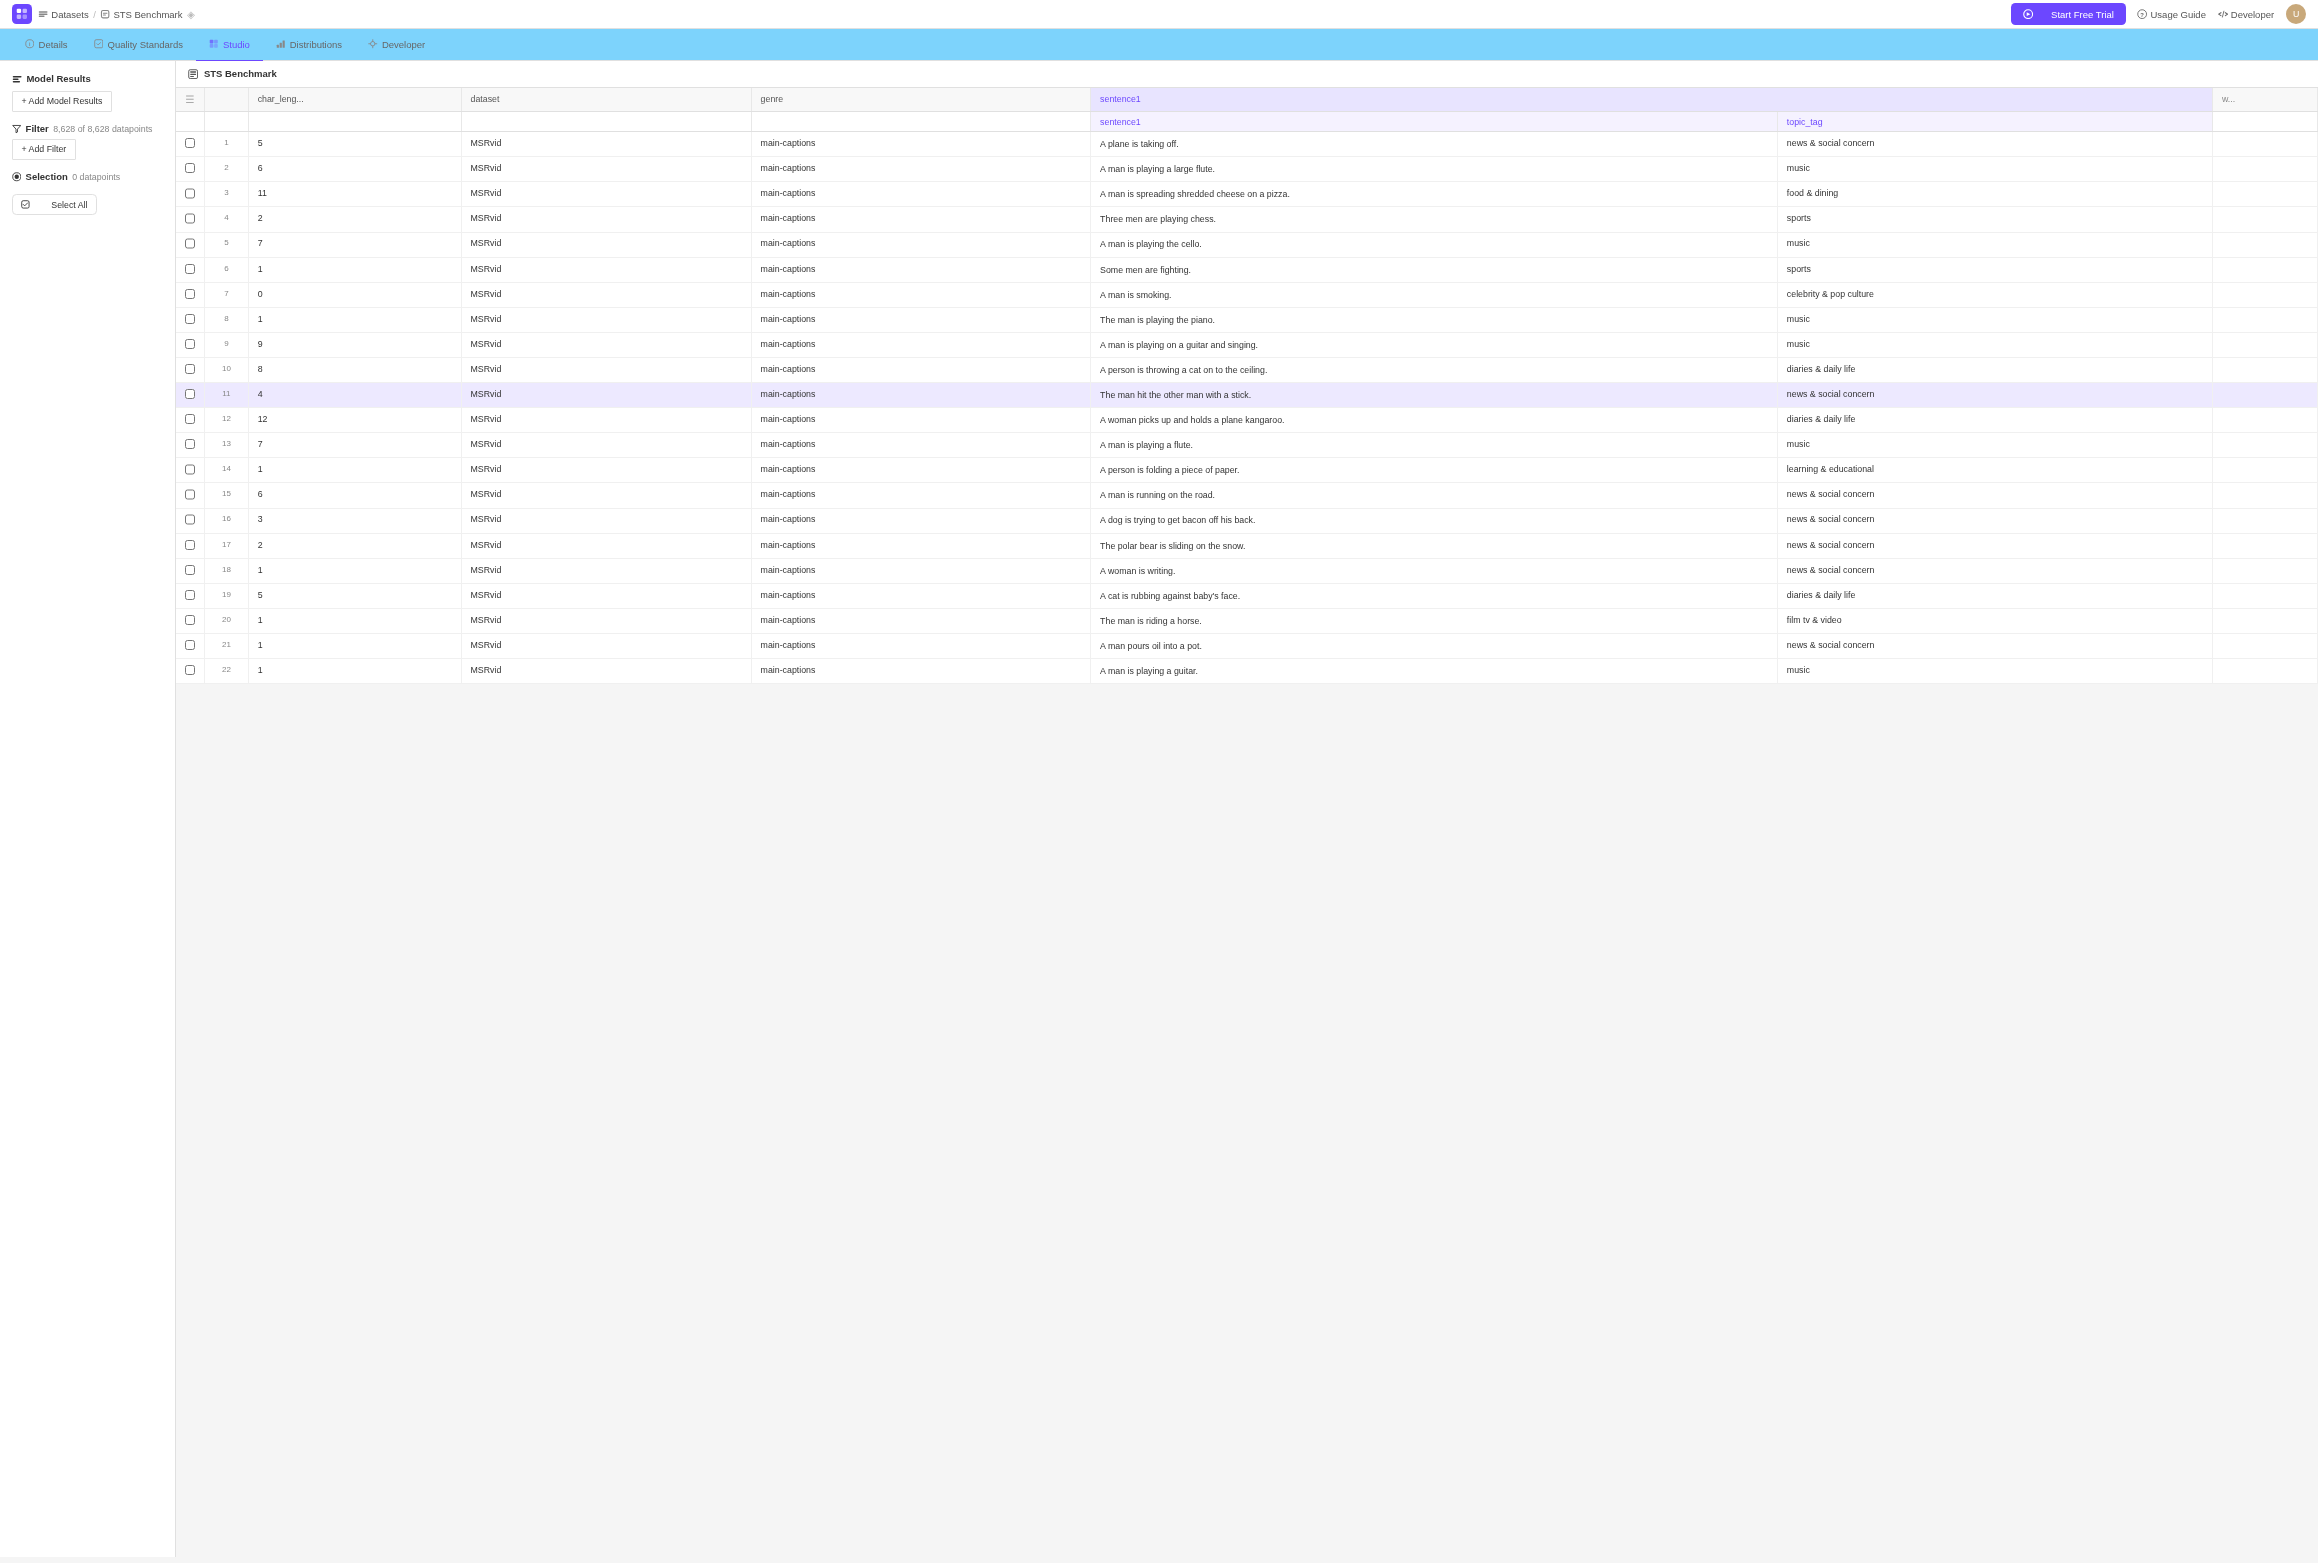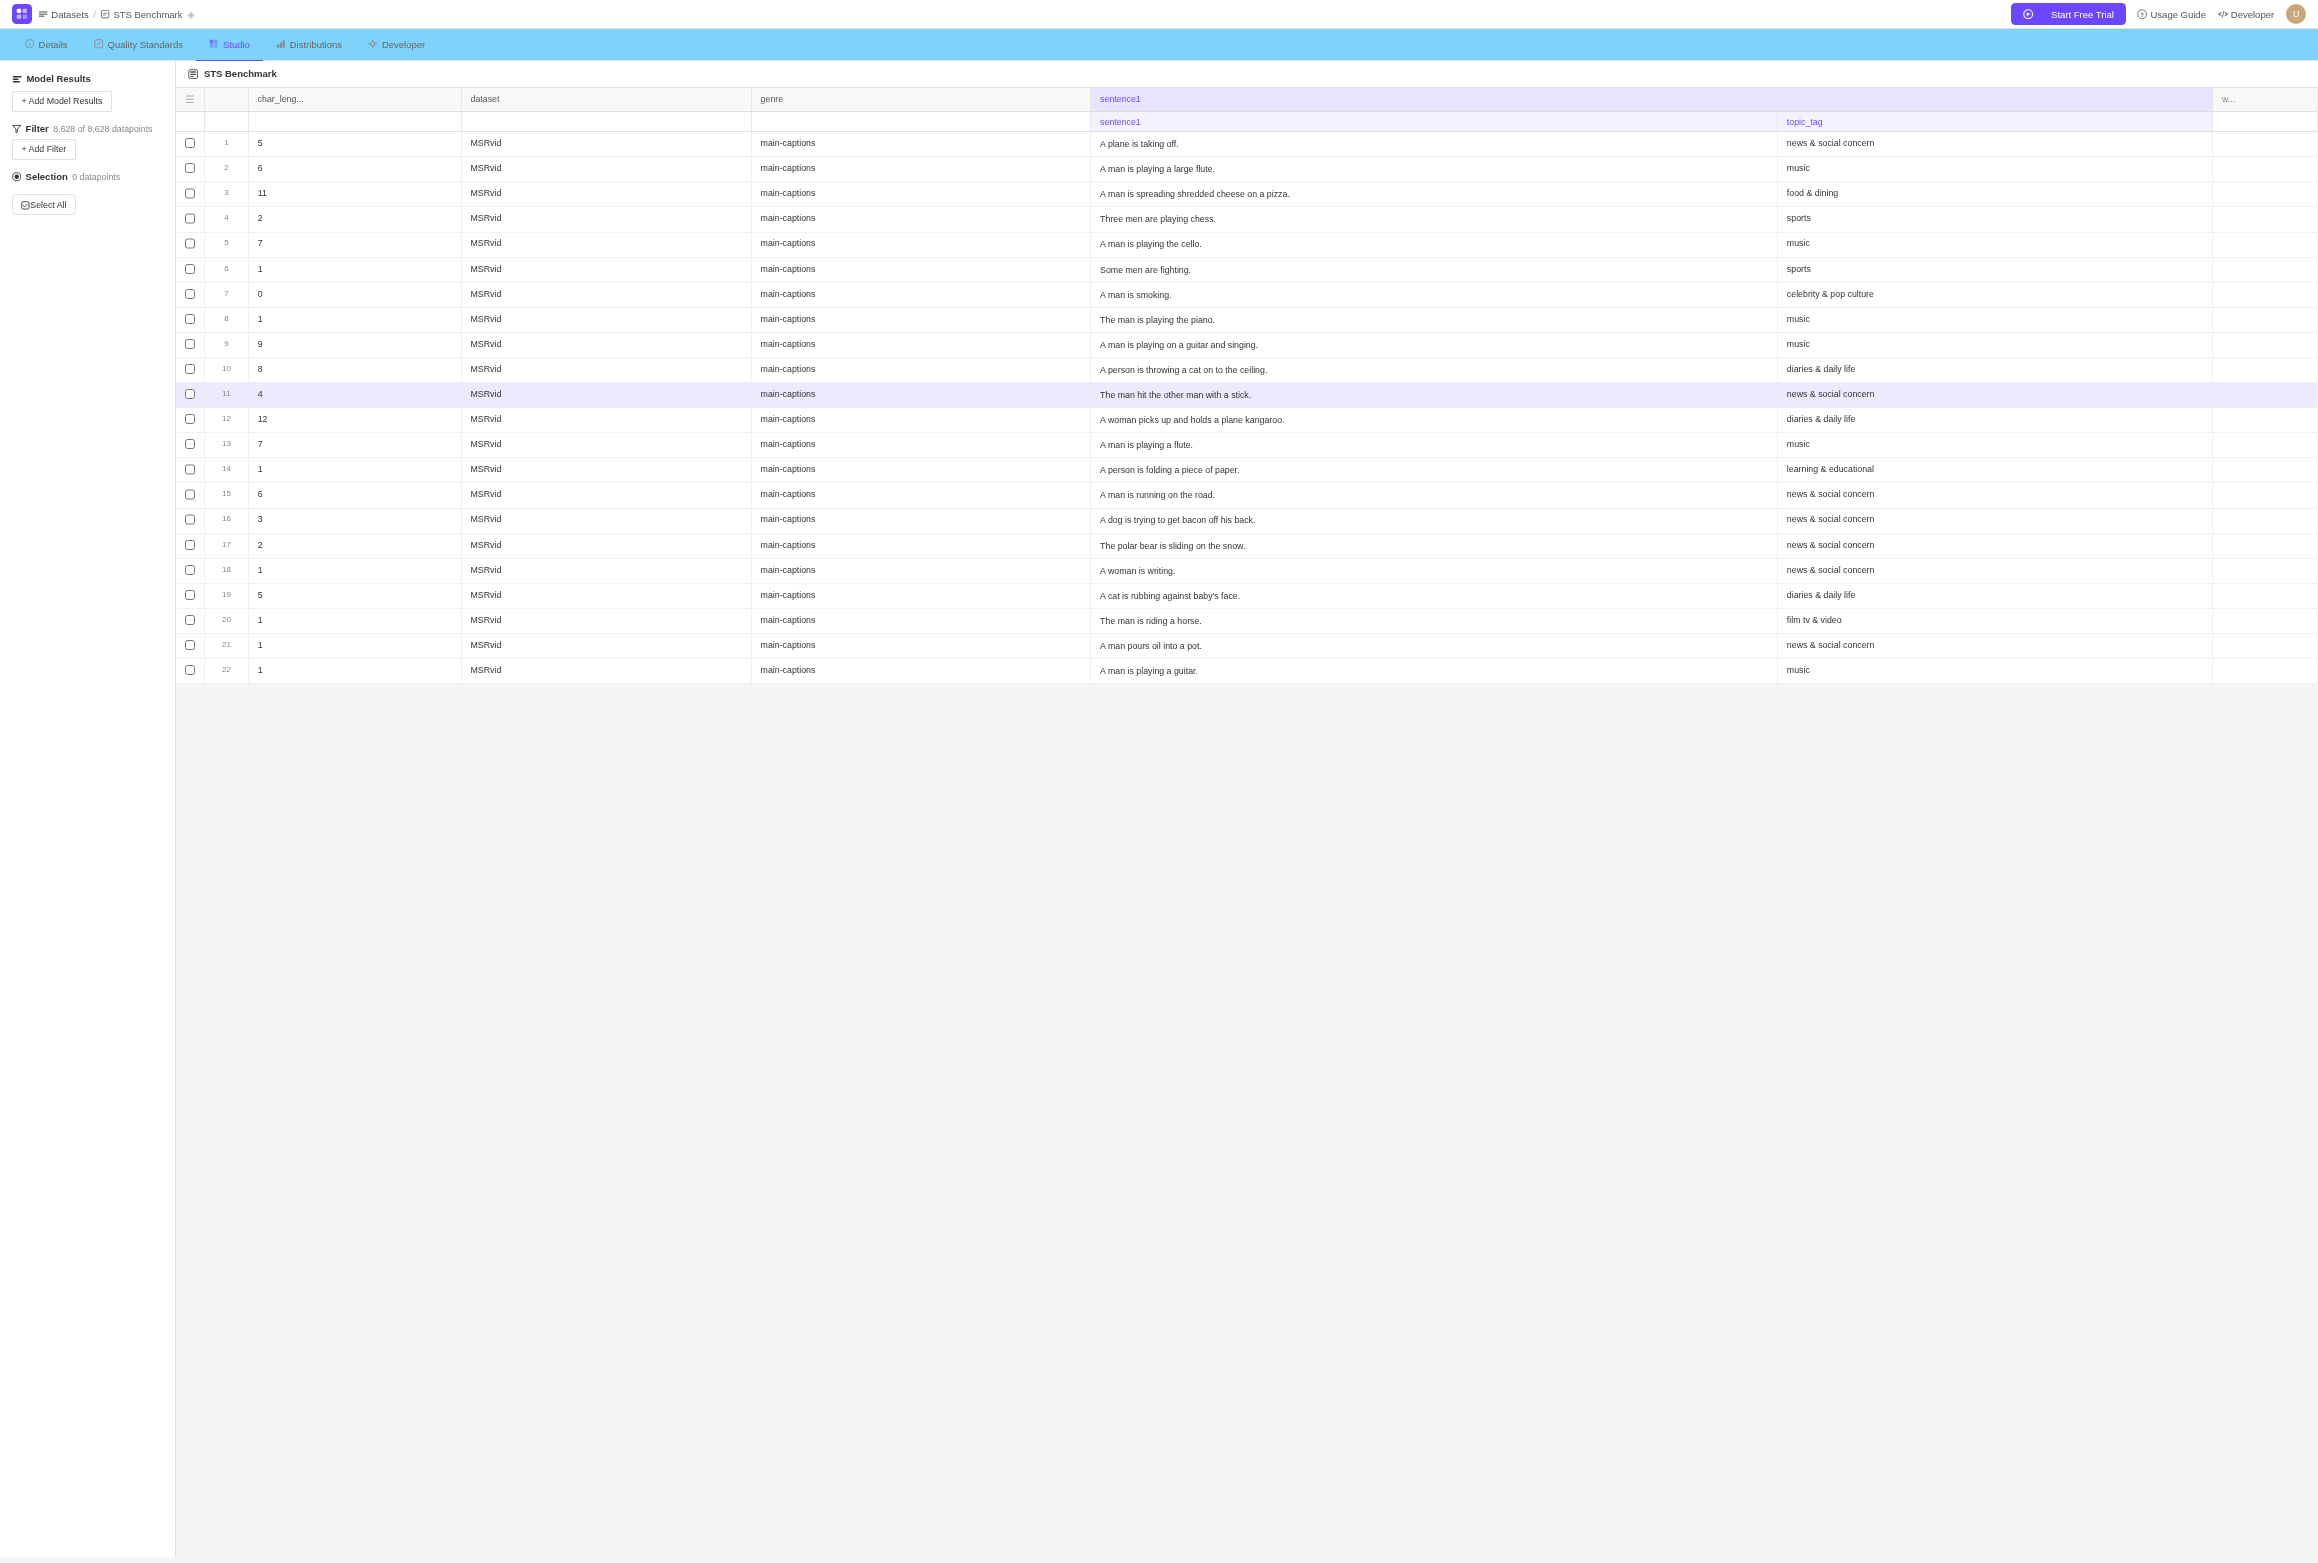--- a/index.html
+++ b/index.html
@@ -52,21 +52,21 @@
     }
     .btn-outline {
       border: 0.7px solid #e0e0e0; background: #fff; color: #333; border-radius: 1px;
       padding: 4.4px 8.8px; font-size: 8.8px; cursor: pointer; display: flex; align-items: center; gap: 4.4px;
       white-space: nowrap;
     }
     .filter-info { font-size: 8.8px; color: #888; }
     .selection-count { font-size: 8.8px; color: #888; font-weight: normal; }
     .btn-select-all {
       border: 0.7px solid #e0e0e0; background: #fff; color: #333; border-radius: 4.4px;
-      padding: 4.4px 8.8px; font-size: 8.8px; cursor: pointer; display: flex; align-items: flex-end; gap: 0;
+      padding: 4.4px 8.8px; font-size: 8.8px; cursor: pointer; display: flex; align-items: flex-start; gap: 21px;
     }
 
     
     .data-panel { flex: 1; overflow: hidden; display: flex; flex-direction: column; background: #f5f5f5; }
     .data-panel-header {
       display: flex; align-items: center; gap: 5.9px; padding: 7.3px 11.7px;
       background: #fff; border-bottom: 0.7px solid #e0e0e0; font-weight: 600; font-size: 9.5px;
     }
     .table-container { flex: 1; overflow: auto; }
 

